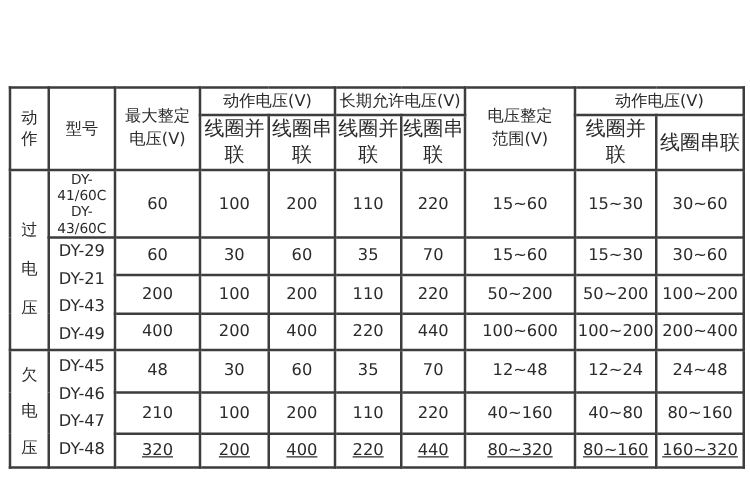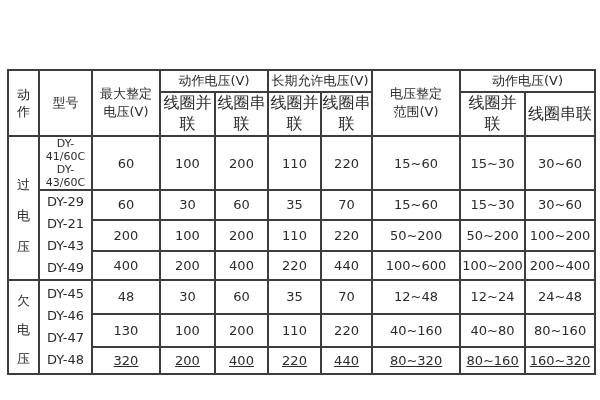--- a/index.html
+++ b/index.html
@@ -190,21 +190,21 @@
         <td>48</td>
         <td>30</td>
         <td>60</td>
         <td>35</td>
         <td>70</td>
         <td>12~48</td>
         <td>12~24</td>
         <td>24~48</td>
       </tr>
       <tr class="r5">
-        <td>130</td>
+        <td>210</td>
         <td>100</td>
         <td>200</td>
         <td>110</td>
         <td>220</td>
         <td>40~160</td>
         <td>40~80</td>
         <td>80~160</td>
       </tr>
       <tr class="r6">
         <td>320</td>

